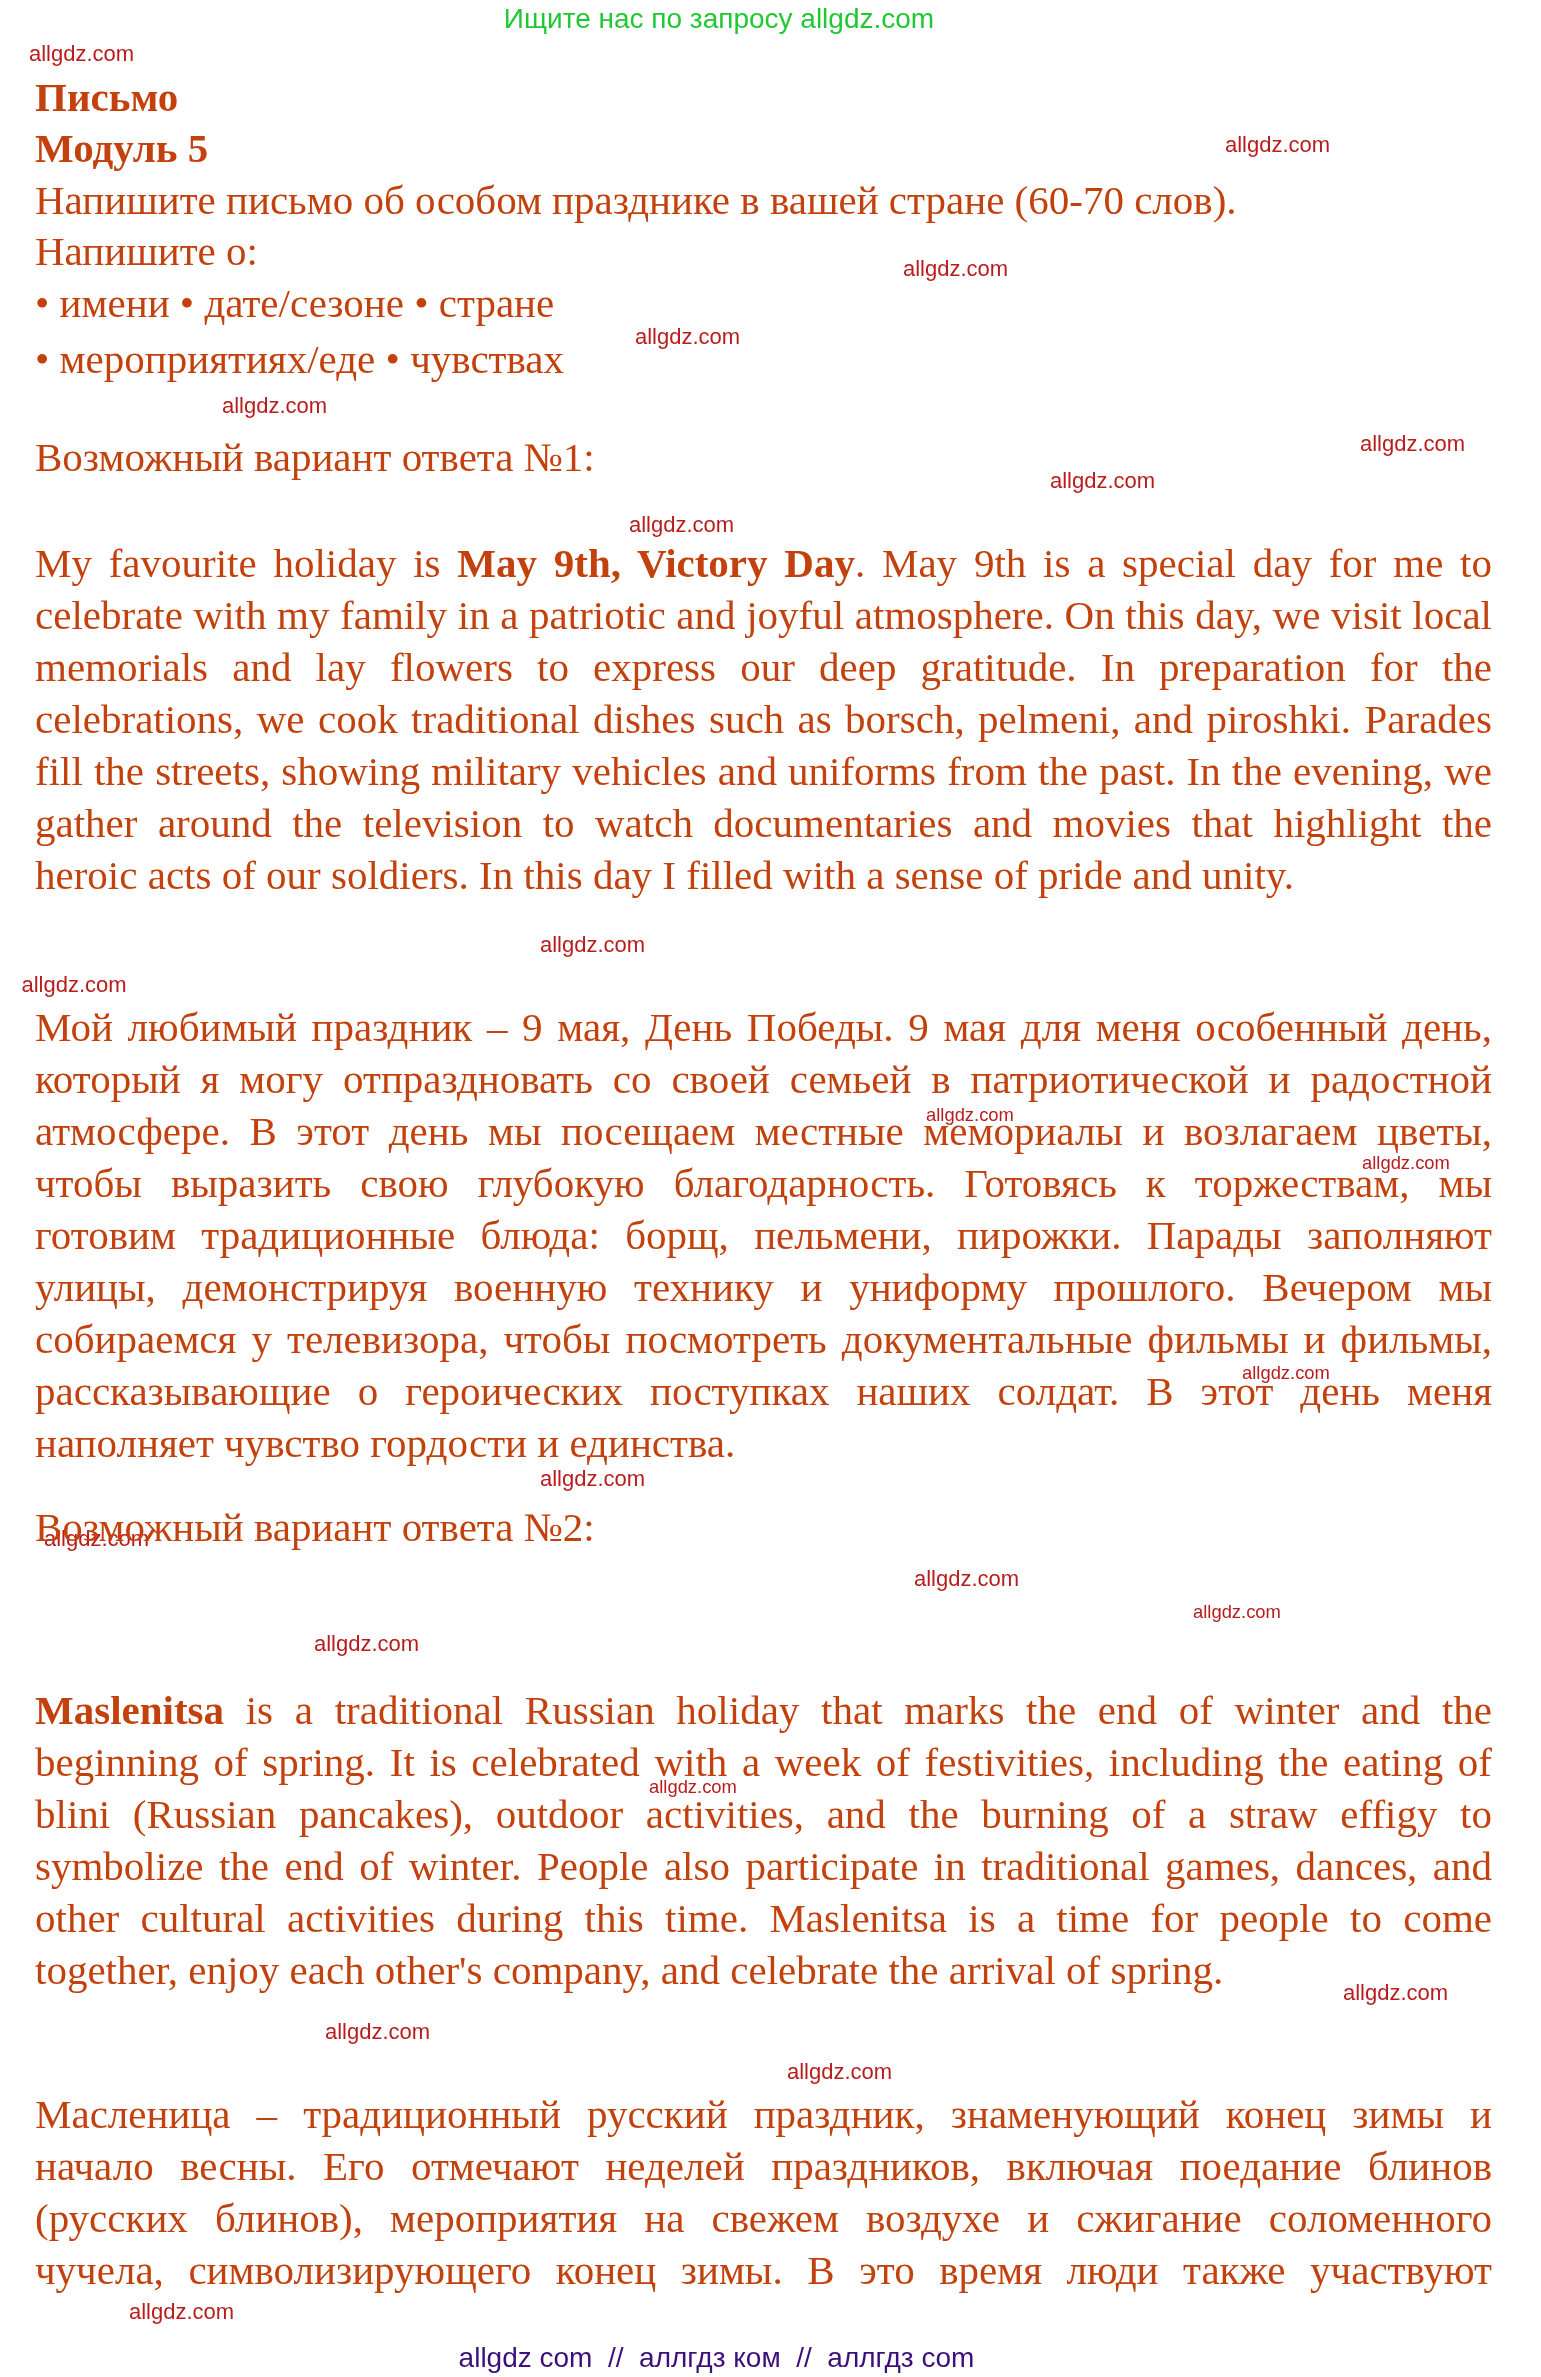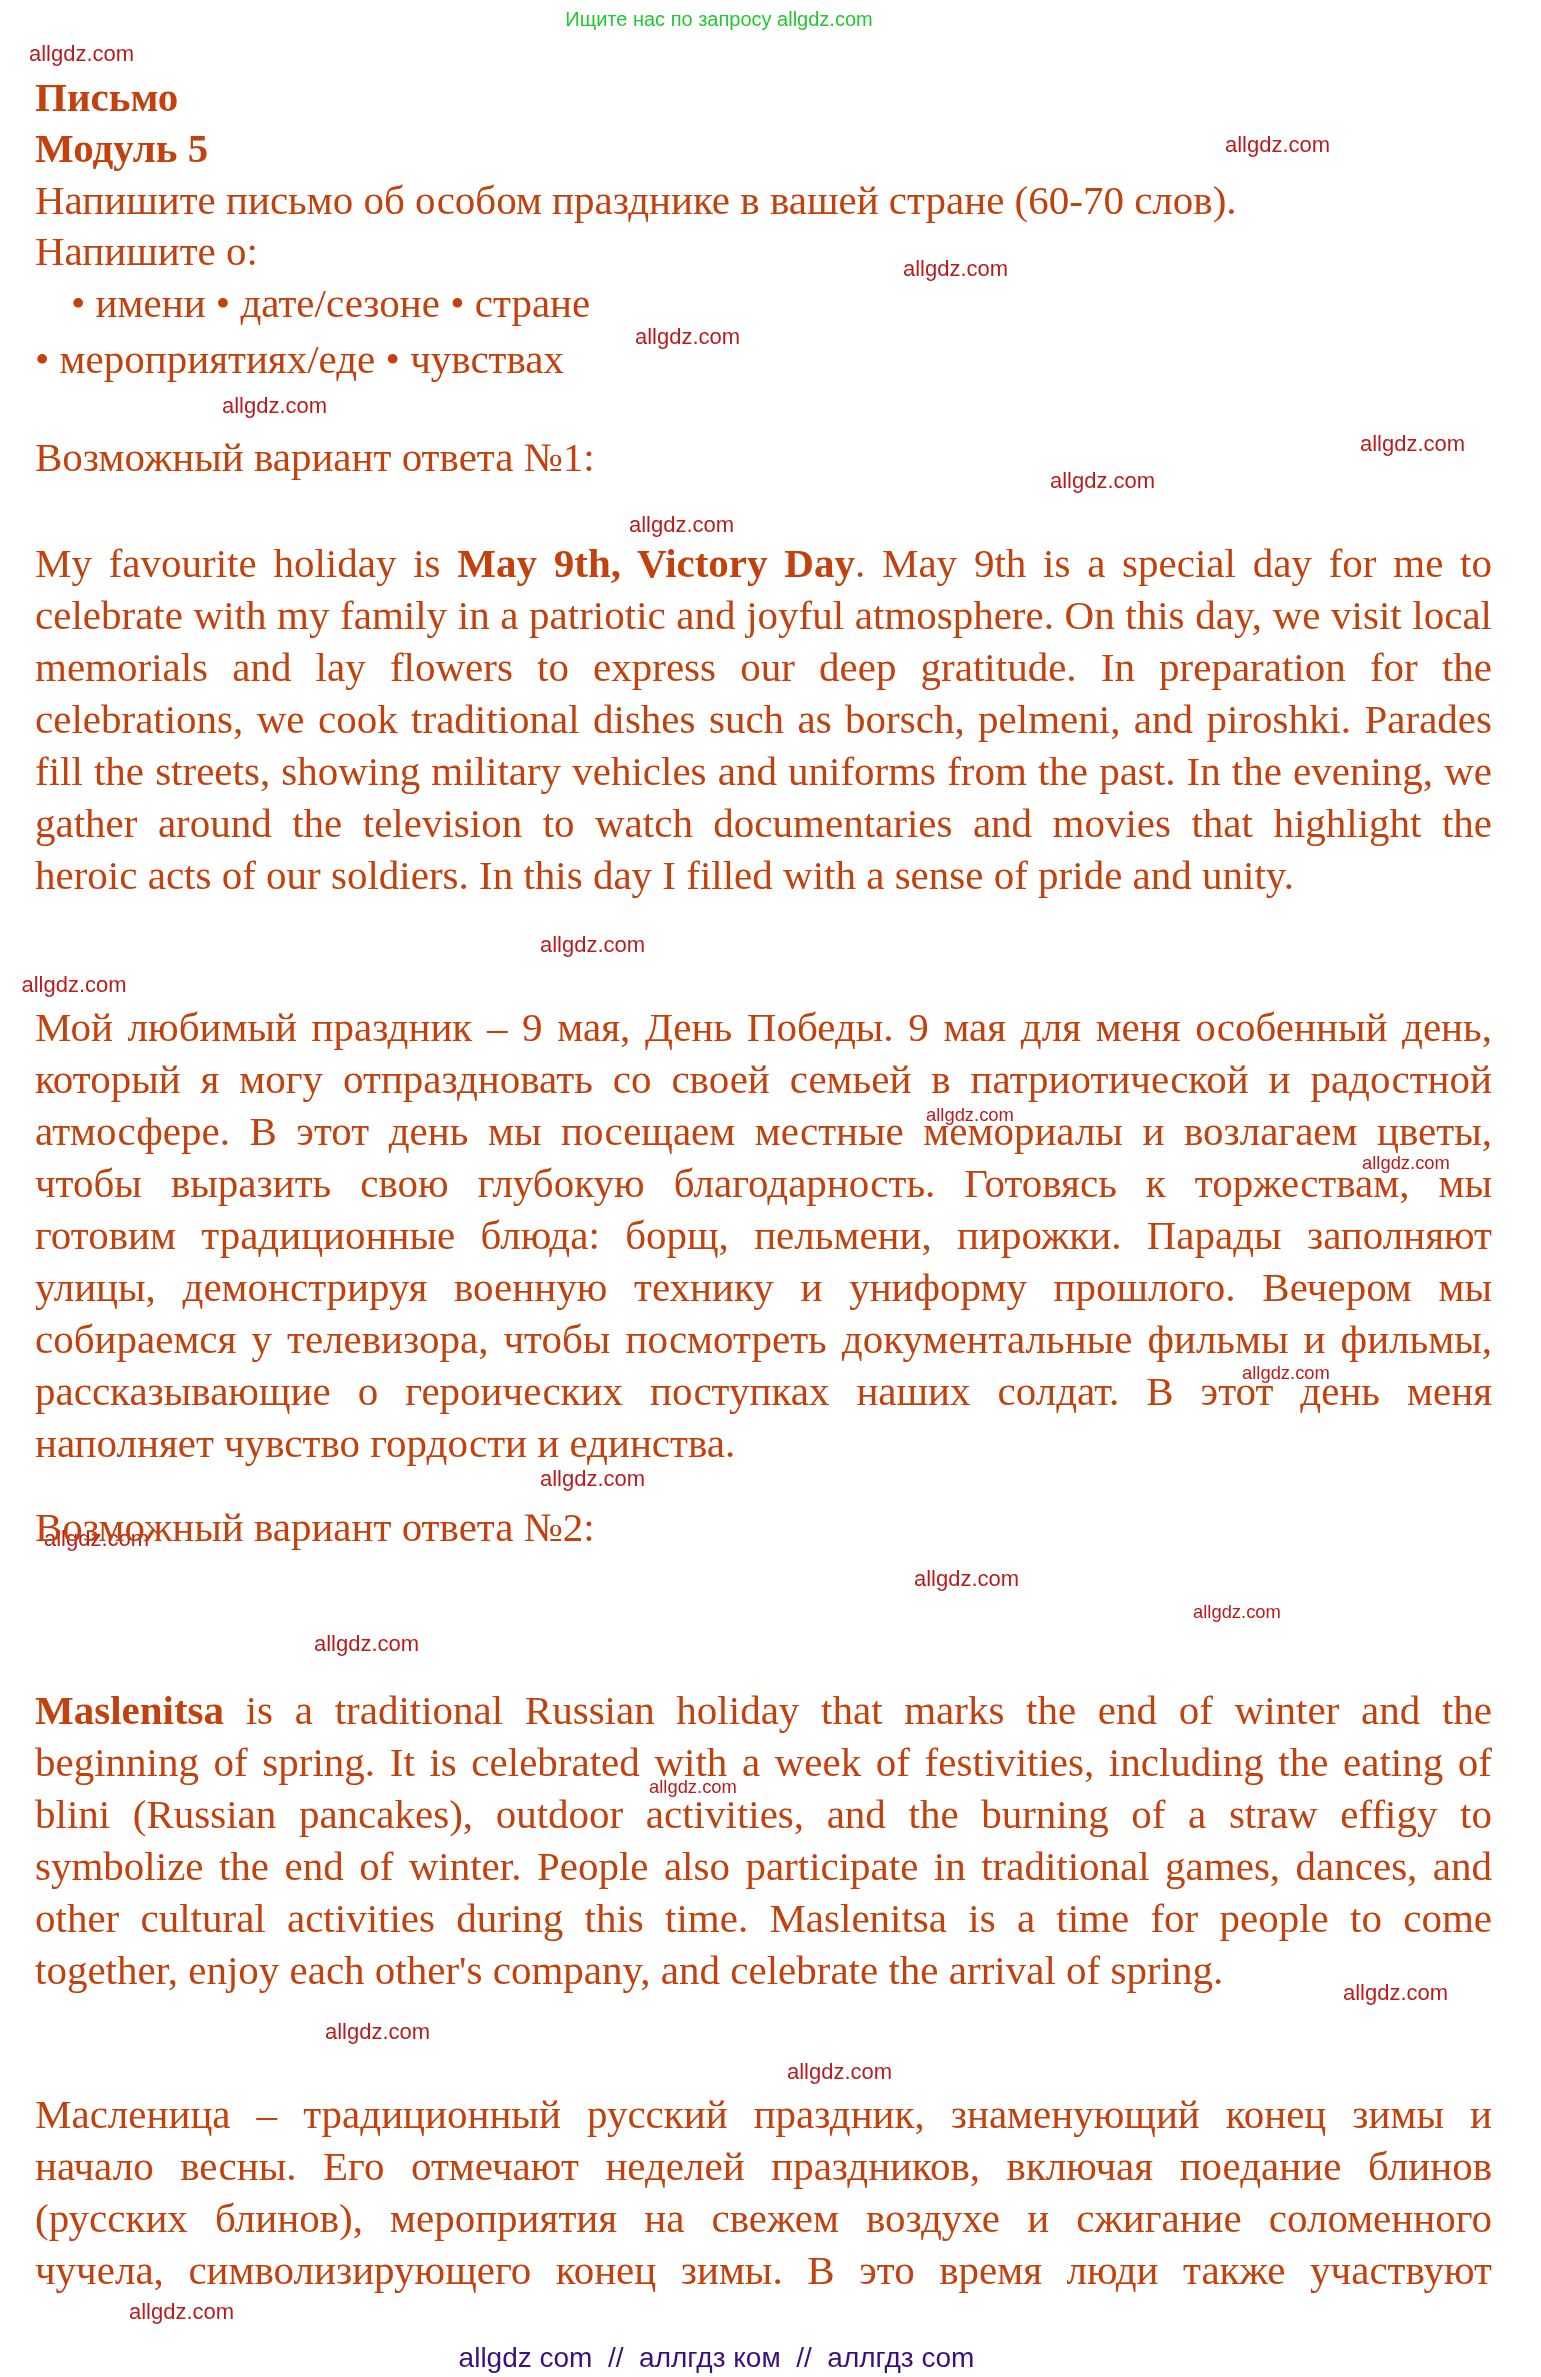--- a/index.html
+++ b/index.html
@@ -1,19 +1,19 @@
 <!DOCTYPE html>
 <html style="font-size:12.3px"><head>
 <meta charset="utf-8">
 <style>
   html, body { margin: 0; padding: 0; background: #ffffff; }
   body { width: 1541px; height: 2377px; position: relative; overflow: hidden; }
   .serif { font-family: "Liberation Serif", "DejaVu Serif", serif; color: #c2410c; }
   .sans { font-family: "Liberation Sans", "DejaVu Sans", sans-serif; }
-  .top-banner { position: absolute; left: 0; width: 1438px; top: 1.5px; text-align: center; font-size: 20px; color: #22c833; line-height: 34px; }
+  .top-banner { position: absolute; left: 0; width: 1438px; top: 1.5px; text-align: center; font-size: 28px; color: #22c833; line-height: 34px; }
   .footer { position: absolute; left: 0; width: 1433px; top: 2341px; text-align: center; font-size: 28px; color: #3d0f7a; line-height: 34px; white-space: pre; }
   .wm { position: absolute; font-size: 22px; color: #b91c1c; line-height: 26px; white-space: nowrap; }
   .wm.small { font-size: 18.4px; line-height: 21.5px; }
   .line { position: absolute; left: 35px; font-size: 41px; line-height: 51px; white-space: nowrap; }
   .title { font-weight: bold; font-size: 41px; }
   .para { position: absolute; left: 35px; width: 1457px; font-size: 41px; line-height: 52px; text-align: justify; text-align-last: left; }
   b { font-weight: bold; }
 </style>
 </head>
 <body>
@@ -42,21 +42,21 @@
 <div class="wm sans" style="left:1343px; top:1980px;">allgdz.com</div>
 <div class="wm sans" style="left:325px; top:2019px;">allgdz.com</div>
 <div class="wm sans" style="left:787px; top:2059px;">allgdz.com</div>
 <div class="wm sans" style="left:129px; top:2299px;">allgdz.com</div>
 
 <div class="line serif title" style="top:72px;">Письмо</div>
 <div class="line serif title" style="top:123px;">Модуль 5</div>
 
 <div class="line serif" style="top:175px;">Напишите письмо об особом празднике в вашей стране (60-70 слов).</div>
 <div class="line serif" style="top:226px;">Напишите о:</div>
-<div class="line serif" style="top:278px;margin-left:36px;">• имени • дате/сезоне • стране</div>
+<div class="line serif" style="top:278px;">• имени • дате/сезоне • стране</div>
 <div class="line serif" style="top:334px;text-align:right;">• мероприятиях/еде • чувствах</div>
 
 <div class="line serif" style="top:432px;">Возможный вариант ответа №1:</div>
 <div class="para serif" style="top:537px;"><span>My favourite holiday is </span><b>May 9th, Victory Day</b><span>. May 9th is a special day for me to celebrate with my family in a patriotic and joyful atmosphere. On this day, we visit local memorials and lay flowers to express our deep gratitude.  In preparation for the celebrations, we cook traditional dishes such as borsch, pelmeni, and piroshki. Parades fill the streets, showing military vehicles and uniforms from the past. In the evening, we gather around the television to watch documentaries and movies that highlight the heroic acts of our soldiers.  In this day I filled with a sense of pride and unity.</span></div>
 <div class="para serif" style="top:1001px;">Мой любимый праздник – 9 мая, День Победы. 9 мая для меня особенный день, который я могу отпраздновать со своей семьей в патриотической и радостной атмосфере. В этот день мы посещаем местные мемориалы и возлагаем цветы, чтобы выразить свою глубокую благодарность. Готовясь к торжествам, мы готовим традиционные блюда: борщ, пельмени, пирожки. Парады заполняют улицы, демонстрируя военную технику и униформу прошлого. Вечером мы собираемся у телевизора, чтобы посмотреть документальные фильмы и фильмы, рассказывающие о героических поступках наших солдат. В этот день меня наполняет чувство гордости и единства.</div>
 
 <div class="line serif" style="top:1502px;">Возможный вариант ответа №2:</div>
 <div class="para serif" style="top:1684px;"><b>Maslenitsa</b><span> is a traditional Russian holiday that marks the end of winter and the beginning of spring. It is celebrated with a week of festivities, including the eating of blini (Russian pancakes), outdoor activities, and the burning of a straw effigy to symbolize the end of winter. People also participate in traditional games, dances, and other cultural activities during this time. Maslenitsa is a time for people to come together, enjoy each other's company, and celebrate the arrival of spring.</span></div>
 <div class="para serif" style="top:2088px; text-align-last: justify;">Масленица – традиционный русский праздник, знаменующий конец зимы и начало весны. Его отмечают неделей праздников, включая поедание блинов (русских блинов), мероприятия на свежем воздухе и сжигание соломенного чучела, символизирующего конец зимы. В это время люди также участвуют</div>
 

